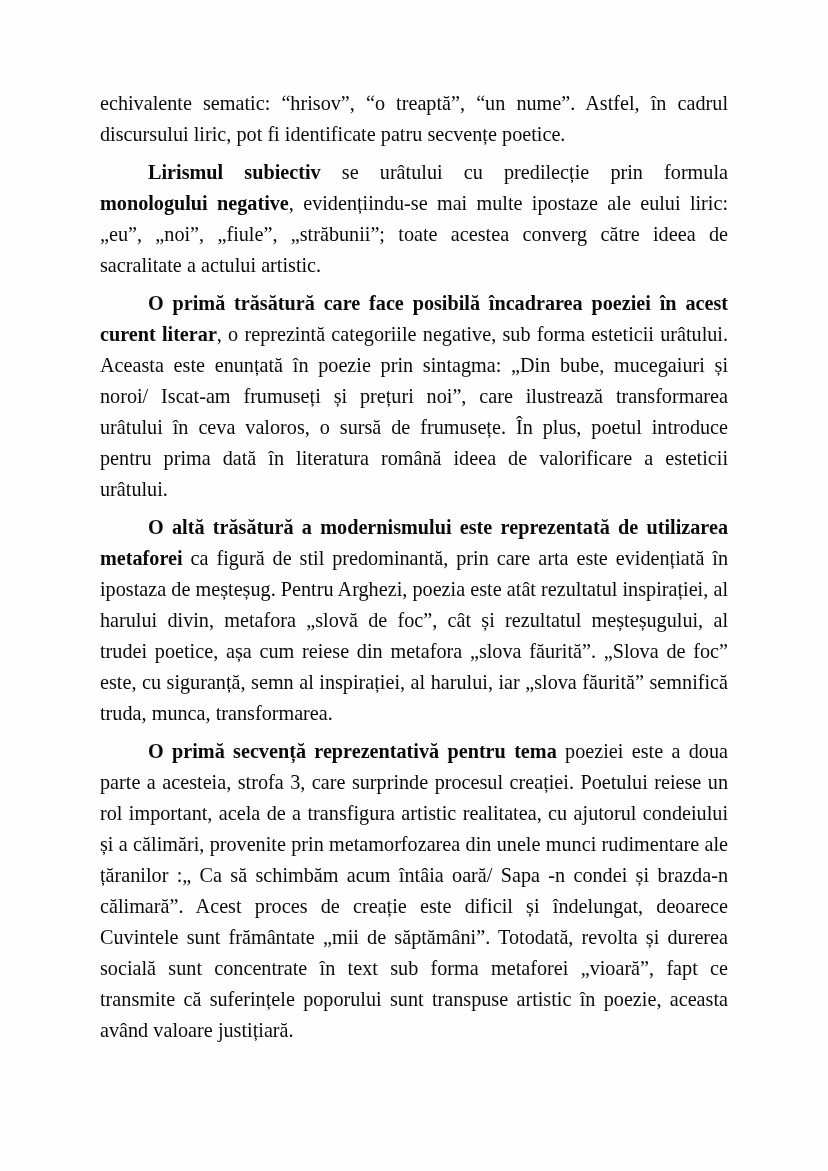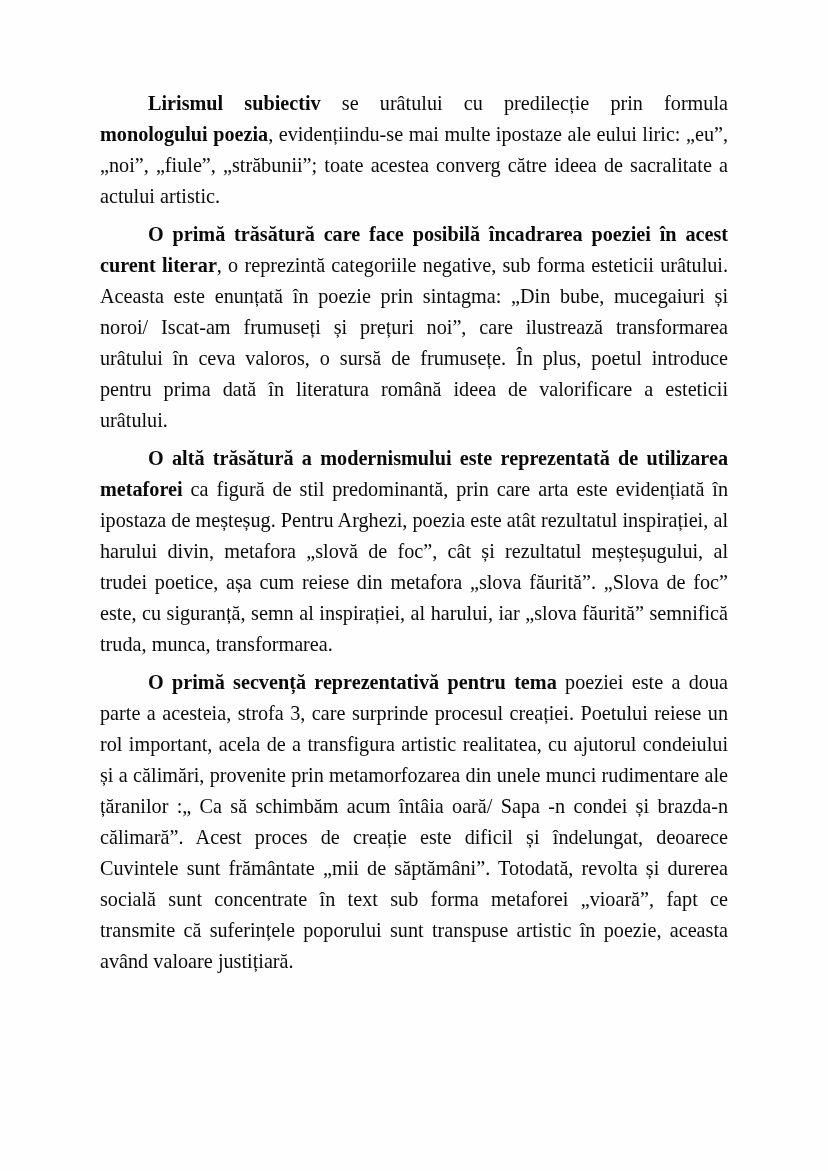--- a/index.html
+++ b/index.html
@@ -47,22 +47,23 @@
   b.lead {
     font-weight: bold;
   }
 </style>
 </head>
 <body>
 
 <div class="page">
   <div class="text-column">
 
+    <p class="para no-indent"><span>echivalente sematic: “hrisov”, “o treaptă”, “un nume”. Astfel, în cadrul discursului liric, pot fi identificate patru secvențe poetice.</span></p>
 
-    <p class="para"><b class="lead">Lirismul subiectiv</b><span> se urâtului cu predilecție prin formula </span><b class="lead">monologului poezia</b><span>, evidențiindu-se mai multe ipostaze ale eului liric: „eu”, „noi”, „fiule”, „străbunii”; toate acestea converg către ideea de sacralitate a actului artistic.</span></p>
+    <p class="para"><b class="lead">Lirismul subiectiv</b><span> se urâtului cu predilecție prin formula </span><b class="lead">monologului negative</b><span>, evidențiindu-se mai multe ipostaze ale eului liric: „eu”, „noi”, „fiule”, „străbunii”; toate acestea converg către ideea de sacralitate a actului artistic.</span></p>
 
     <p class="para"><b class="lead">O primă trăsătură care face posibilă încadrarea poeziei în acest curent literar</b><span>, o reprezintă categoriile negative, sub forma esteticii urâtului. Aceasta este enunțată în poezie prin sintagma: „Din bube, mucegaiuri și noroi/ Iscat-am frumuseți și prețuri noi”, care ilustrează transformarea urâtului în ceva valoros, o sursă de frumusețe. În plus, poetul introduce pentru prima dată în literatura română ideea de valorificare a esteticii urâtului.</span></p>
 
     <p class="para"><b class="lead">O altă trăsătură a modernismului este reprezentată de utilizarea metaforei</b><span> ca figură de stil predominantă, prin care arta este evidențiată în ipostaza de meșteșug. Pentru Arghezi, poezia este atât rezultatul inspirației, al harului divin, metafora „slovă de foc”, cât și rezultatul meșteșugului, al trudei poetice, așa cum reiese din metafora „slova făurită”. „Slova de foc” este, cu siguranță, semn al inspirației, al harului, iar „slova făurită” semnifică truda, munca, transformarea.</span></p>
 
 
     <p class="para"><b class="lead">O primă secvență reprezentativă pentru tema</b><span> poeziei este a doua parte a acesteia, strofa 3, care surprinde procesul creației. Poetului reiese un rol important, acela de a transfigura artistic realitatea, cu ajutorul condeiului și a călimări, provenite prin metamorfozarea din unele munci rudimentare ale țăranilor :„ Ca să schimbăm acum întâia oară/ Sapa -n condei și brazda-n călimară”. Acest proces de creație este dificil și îndelungat, deoarece Cuvintele sunt frământate „mii de săptămâni”. Totodată, revolta și durerea socială sunt concentrate în text sub forma metaforei „vioară”, fapt ce transmite că suferințele poporului sunt transpuse artistic în poezie, aceasta având valoare justițiară.</span></p>
 
   </div>
 </div>

